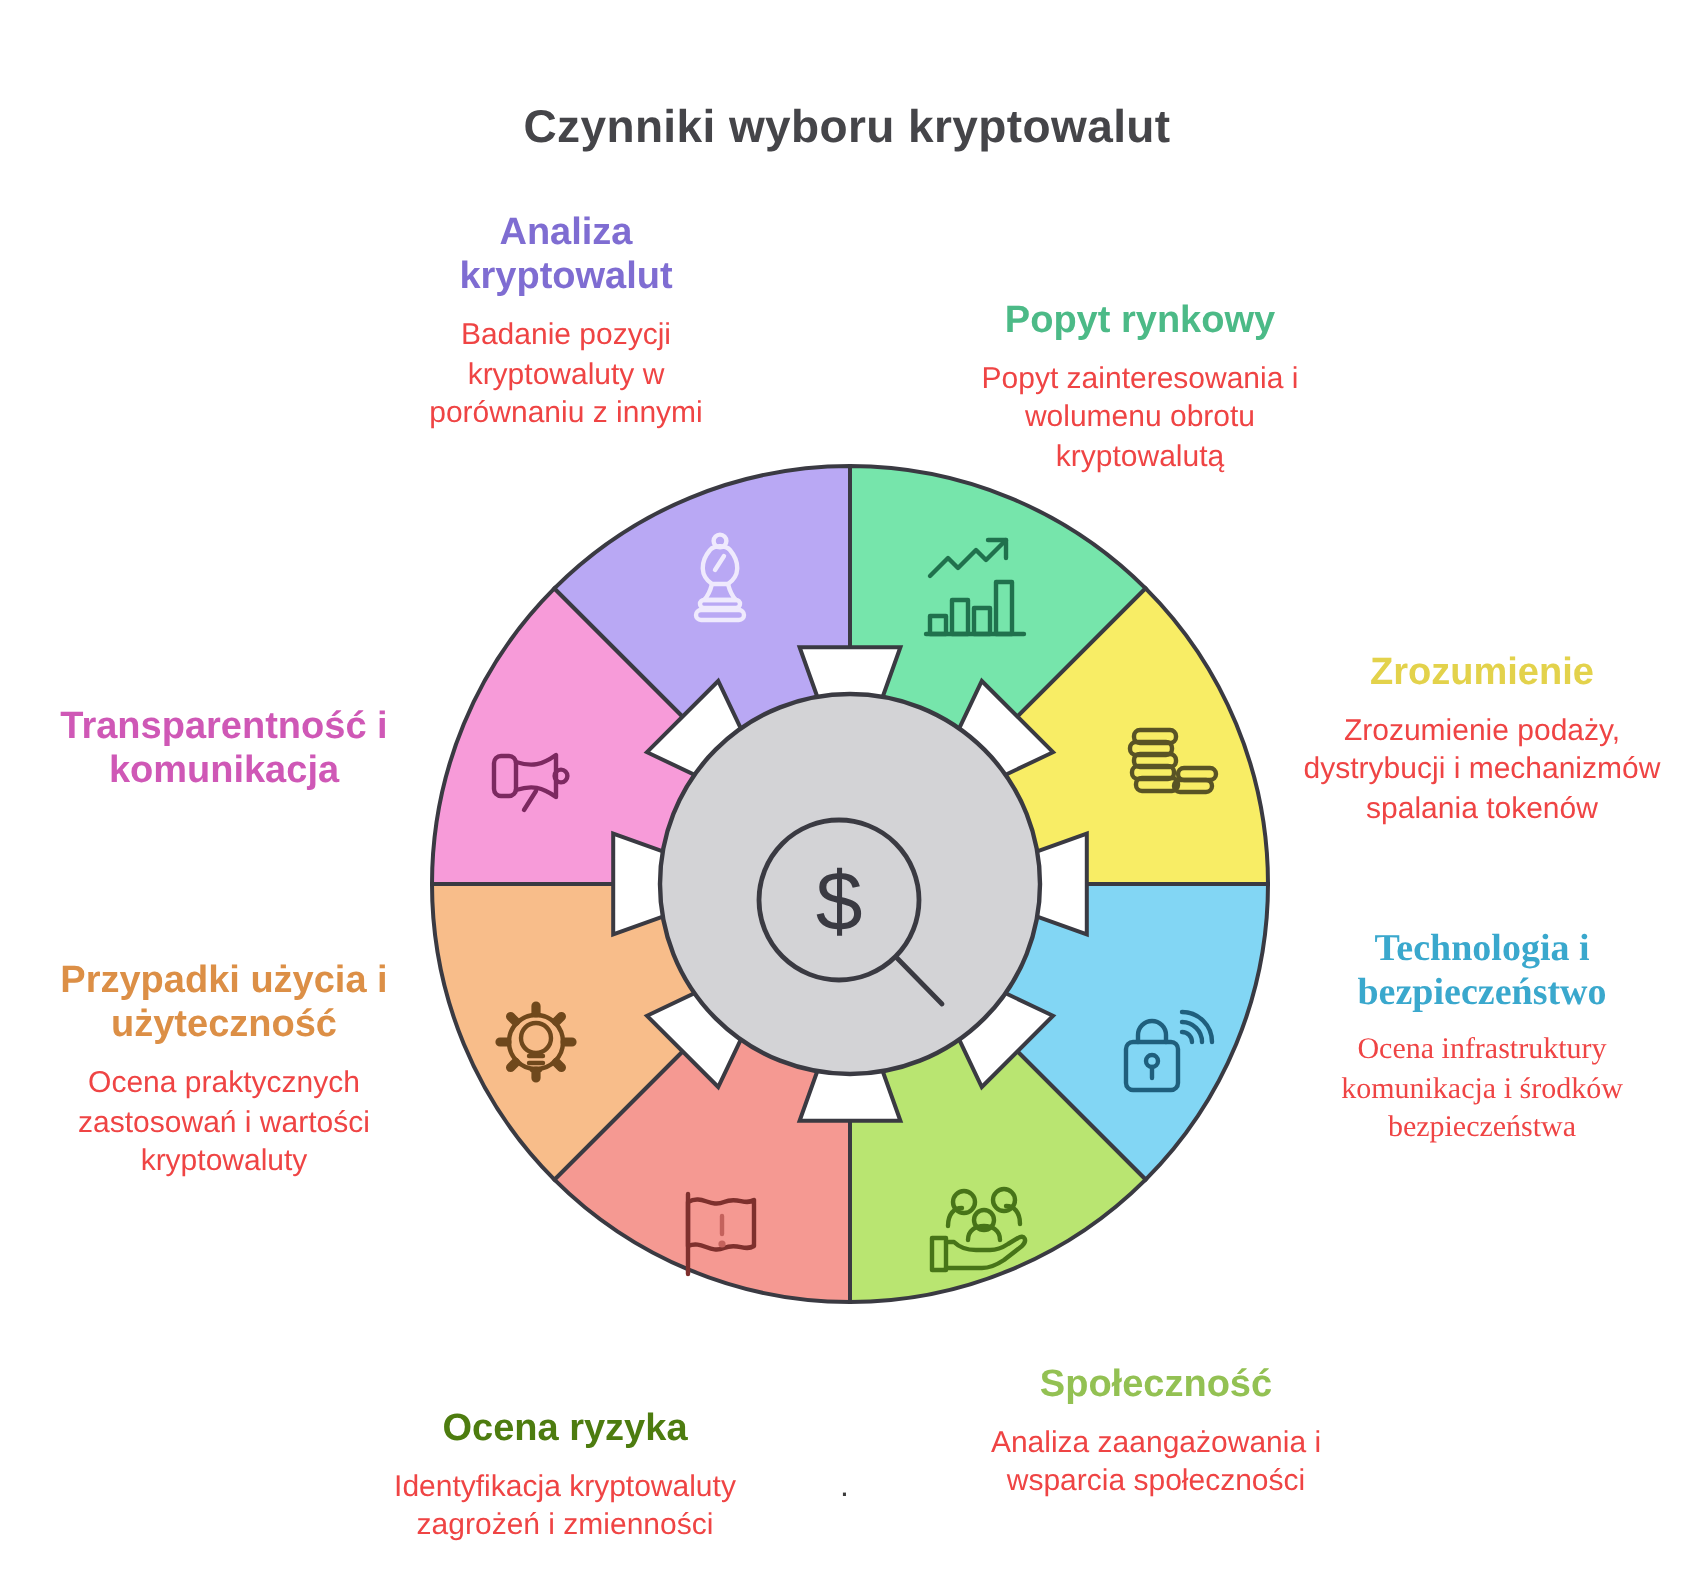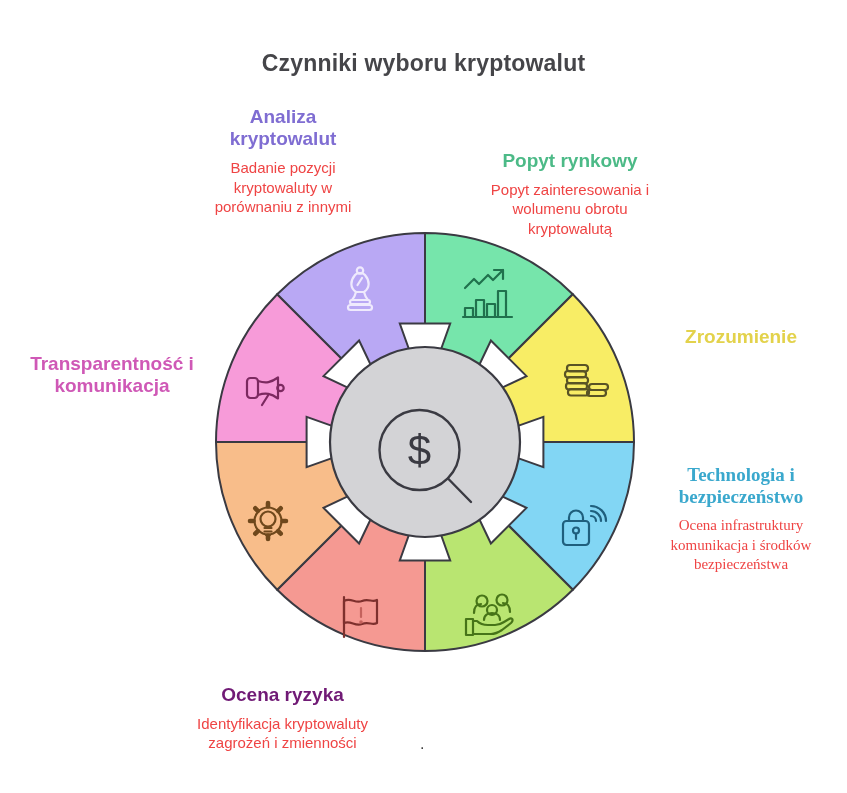--- a/index.html
+++ b/index.html
@@ -121,33 +121,42 @@
     <p>Badanie pozycji kryptowaluty w porównaniu z innymi</p>
   </div>
 
   <div class="factor-label pos-popyt">
     <h2 style="color: rgb(76, 186, 135); margin-top: 28px;">Popyt rynkowy</h2>
     <p>Popyt zainteresowania i wolumenu obrotu kryptowalutą</p>
   </div>
 
   <div class="factor-label pos-tokenomika">
     <h2 style="color: rgb(227, 210, 75);">Zrozumienie</h2>
+    <p>Zrozumienie podaży, dystrybucji i mechanizmów spalania tokenów</p>
   </div>
 
   <div class="factor-label pos-technologia">
     <h2 style="color: rgb(58, 168, 205);">Technologia i bezpieczeństwo</h2>
     <p>Ocena infrastruktury komunikacja i środków bezpieczeństwa</p>
   </div>
 
+  <div class="factor-label pos-spolecznosc">
+    <h2 style="color: rgb(147, 193, 83);">Społeczność</h2>
+    <p>Analiza zaangażowania i wsparcia społeczności</p>
+  </div>
 
   <div class="factor-label pos-ocena">
-    <h2 style="color: #701a75;">Ocena ryzyka</h2>
+    <h2 style="color: #4d7c0f; margin-top: 20px;">Ocena ryzyka</h2>
     <p>Identyfikacja kryptowaluty zagrożeń i zmienności</p>
   </div>
 
+  <div class="factor-label pos-przypadki">
+    <h2 style="color: rgb(220, 143, 70);">Przypadki użycia i użyteczność</h2>
+    <p>Ocena praktycznych zastosowań i wartości kryptowaluty</p>
+  </div>
 
   <div class="factor-label pos-transparentnosc">
     <h2 style="color: rgb(207, 88, 182);">Transparentność i komunikacja</h2>
   </div>
 
   <span class="stray-dot">.</span>
 
 </div>
 
 </body></html>

